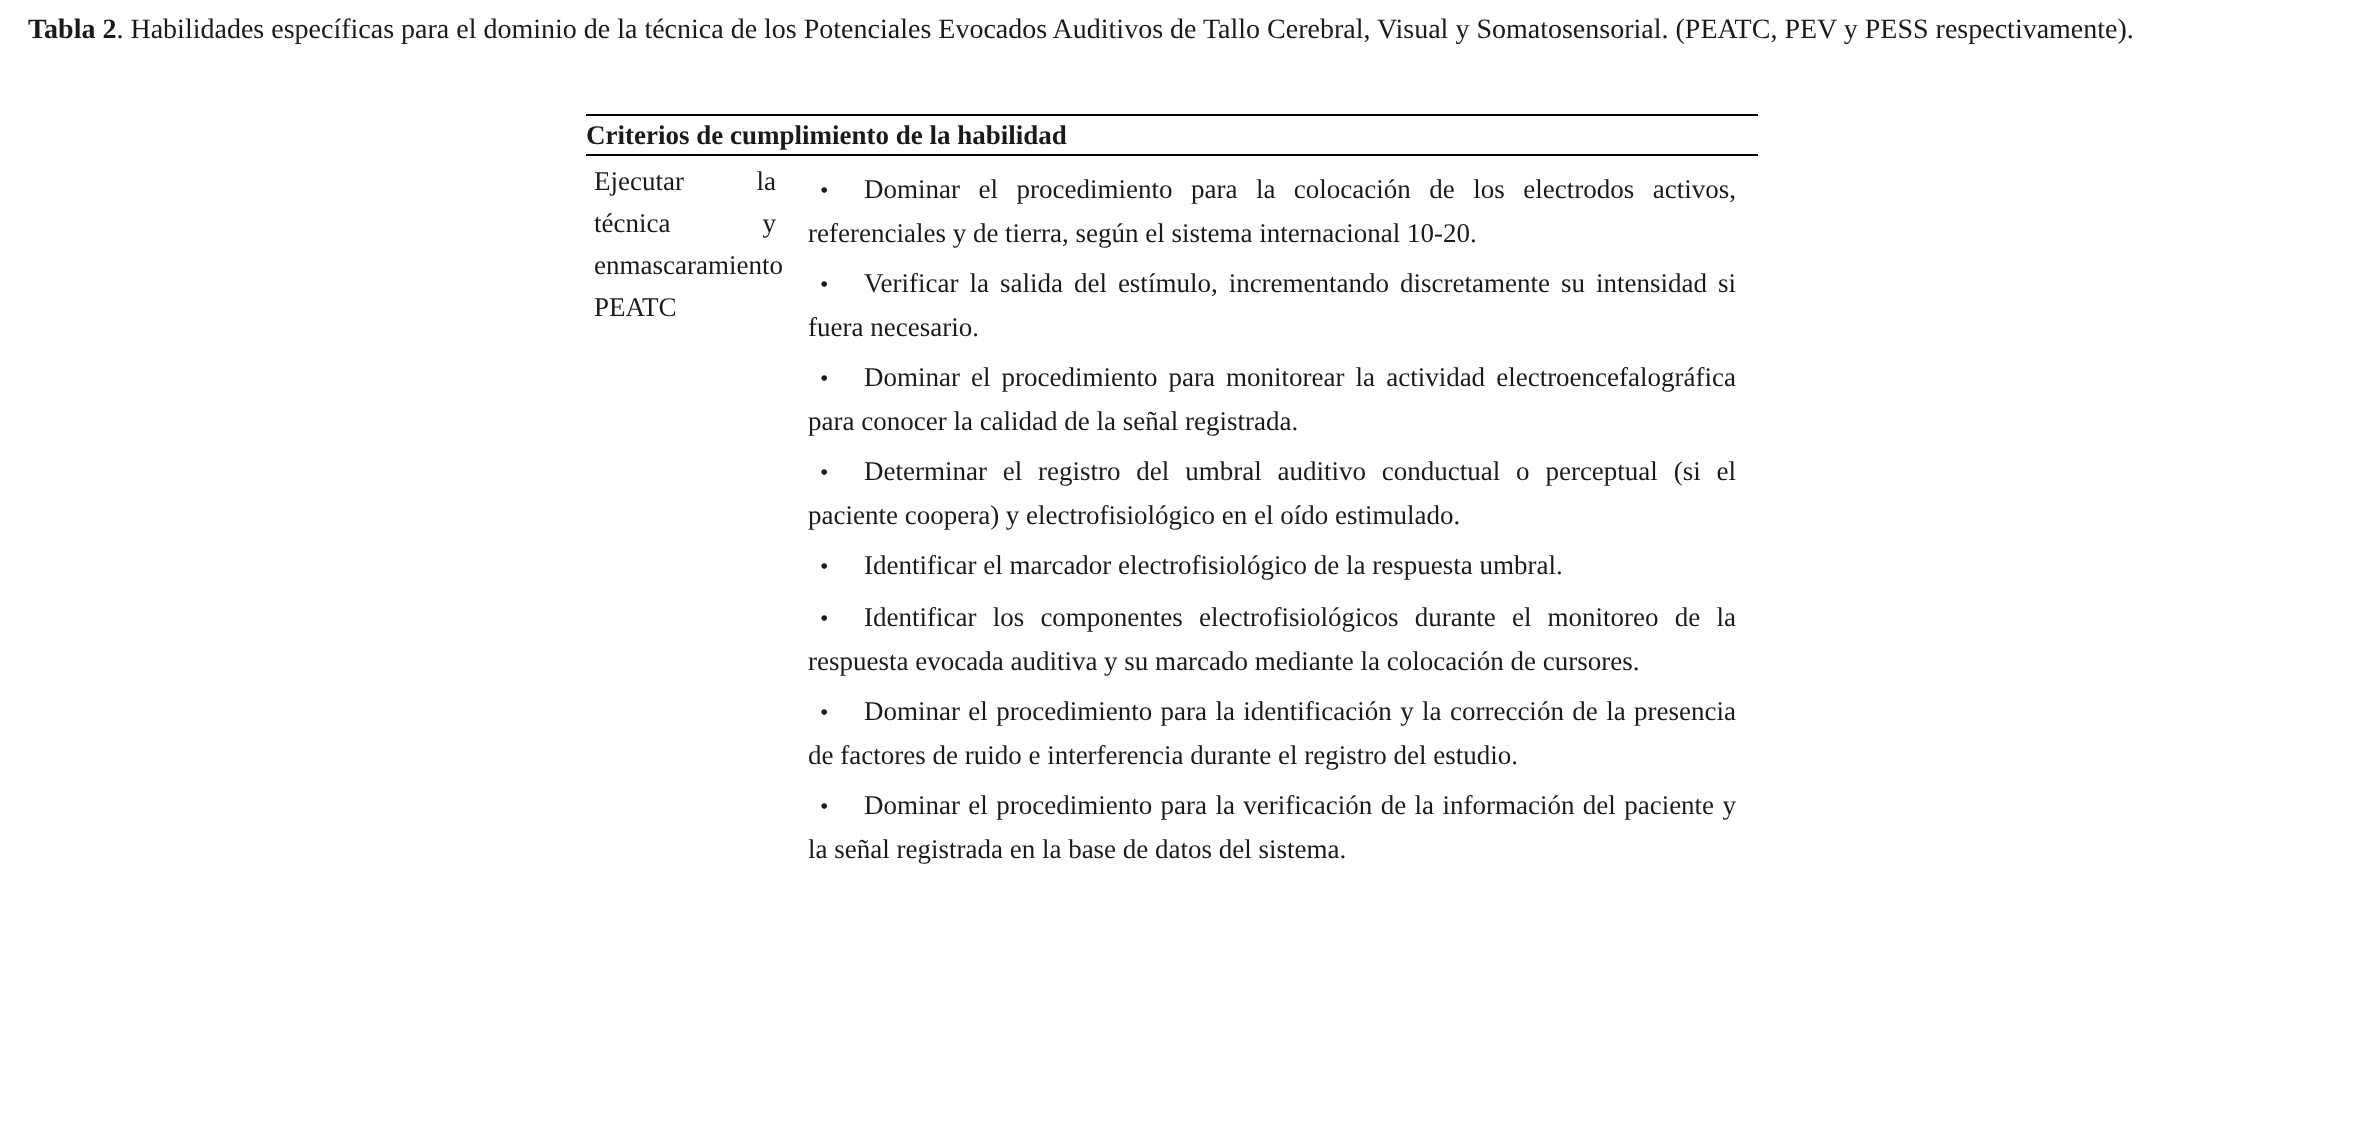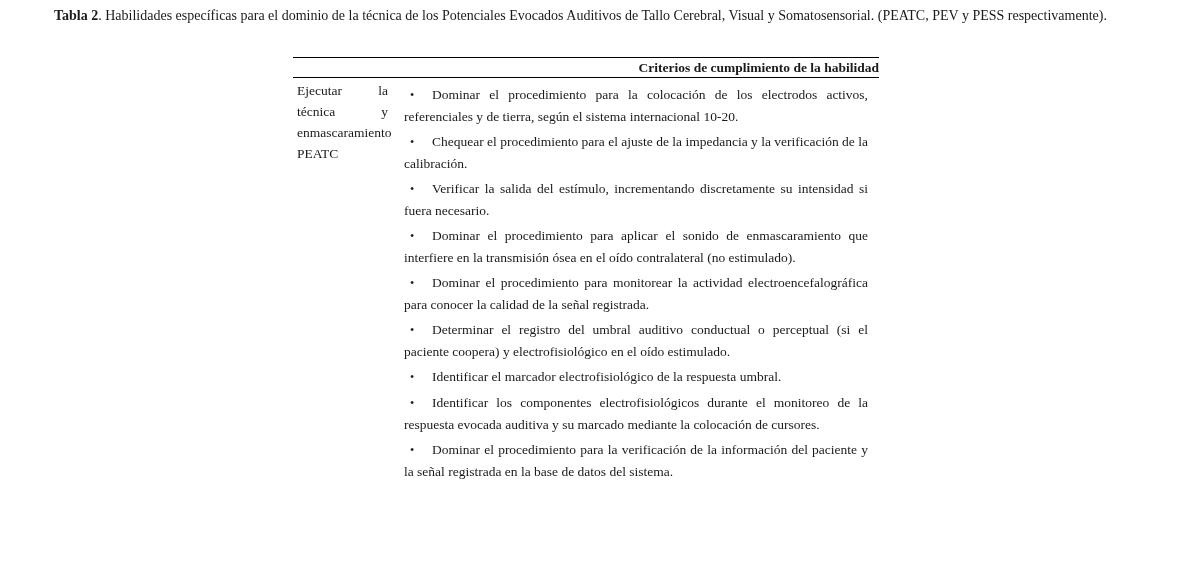--- a/index.html
+++ b/index.html
@@ -20,34 +20,33 @@
     position: absolute;
     left: 14px;
     top: 6px;
     right: 10px;
     font-size: 14px;
     line-height: 19px;
     white-space: nowrap;
   }
   .caption .caption-label {
     font-weight: bold;
-    margin-left: 40px;
   }
   .doc-table {
     position: absolute;
     left: 293px;
     top: 57px;
     width: 586px;
   }
   .thead {
     border-top: 1.5px solid #000000;
     border-bottom: 1.5px solid #000000;
     height: 19px;
     line-height: 19px;
-    text-align: right;
+    text-align: left;
     font-weight: bold;
     font-size: 13.5px;
   }
   .tbody {
     display: flex;
     align-items: flex-start;
   }
   .cell-activity {
     width: 107px;
     box-sizing: border-box;
@@ -98,23 +97,22 @@
       </div>
       <div class="jline">
         <span>técnica</span>
         <span>y</span>
       </div>
       <div>enmascaramiento</div>
       <div>PEATC</div>
     </div>
     <div class="cell-criteria">
       <p class="criterion"><span class="bullet">•</span><span>Dominar el procedimiento para la colocación de los electrodos activos, referenciales y de tierra, según el sistema internacional 10-20.</span></p>
-      <p class="criterion"><span class="bullet">•</span><span>Chequear el procedimiento para el ajuste de la impedancia y la verificación de la calibración.</span></p>
       <p class="criterion"><span class="bullet">•</span><span>Verificar la salida del estímulo, incrementando discretamente su intensidad si fuera necesario.</span></p>
-      <p class="criterion"><span class="bullet">•</span><span>Dominar el procedimiento para aplicar el sonido de enmascaramiento que interfiere en la transmisión ósea en el oído contralateral (no estimulado).</span></p>
       <p class="criterion"><span class="bullet">•</span><span>Dominar el procedimiento para monitorear la actividad electroencefalográfica para conocer la calidad de la señal registrada.</span></p>
       <p class="criterion"><span class="bullet">•</span><span>Determinar el registro del umbral auditivo conductual o perceptual (si el paciente coopera) y electrofisiológico en el oído estimulado.</span></p>
       <p class="criterion"><span class="bullet">•</span><span>Identificar el marcador electrofisiológico de la respuesta umbral.</span></p>
       <p class="criterion"><span class="bullet">•</span><span>Identificar los componentes electrofisiológicos durante el monitoreo de la respuesta evocada auditiva y su marcado mediante la colocación de cursores.</span></p>
+      <p class="criterion"><span class="bullet">•</span><span>Dominar el procedimiento para la identificación y la corrección de la presencia de factores de ruido e interferencia durante el registro del estudio.</span></p>
       <p class="criterion"><span class="bullet">•</span><span>Dominar el procedimiento para la verificación de la información del paciente y la señal registrada en la base de datos del sistema.</span></p>
     </div>
   </div>
 </div>
 
 </body></html>

